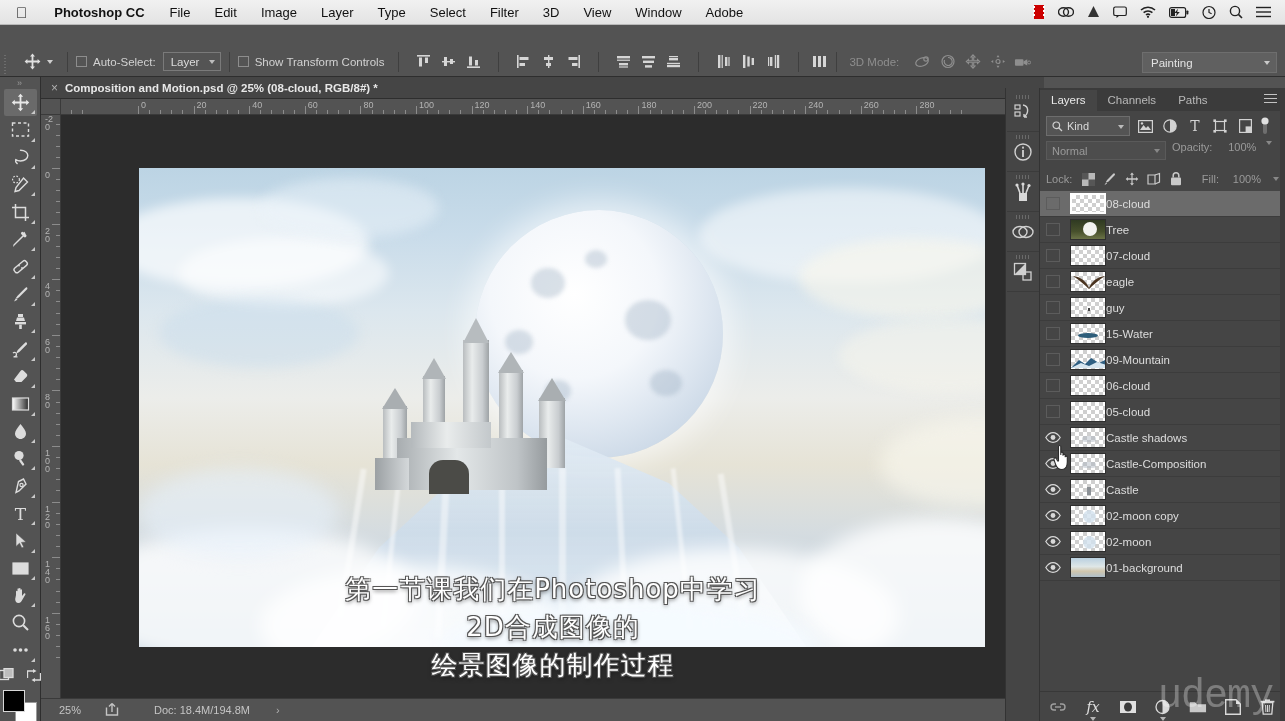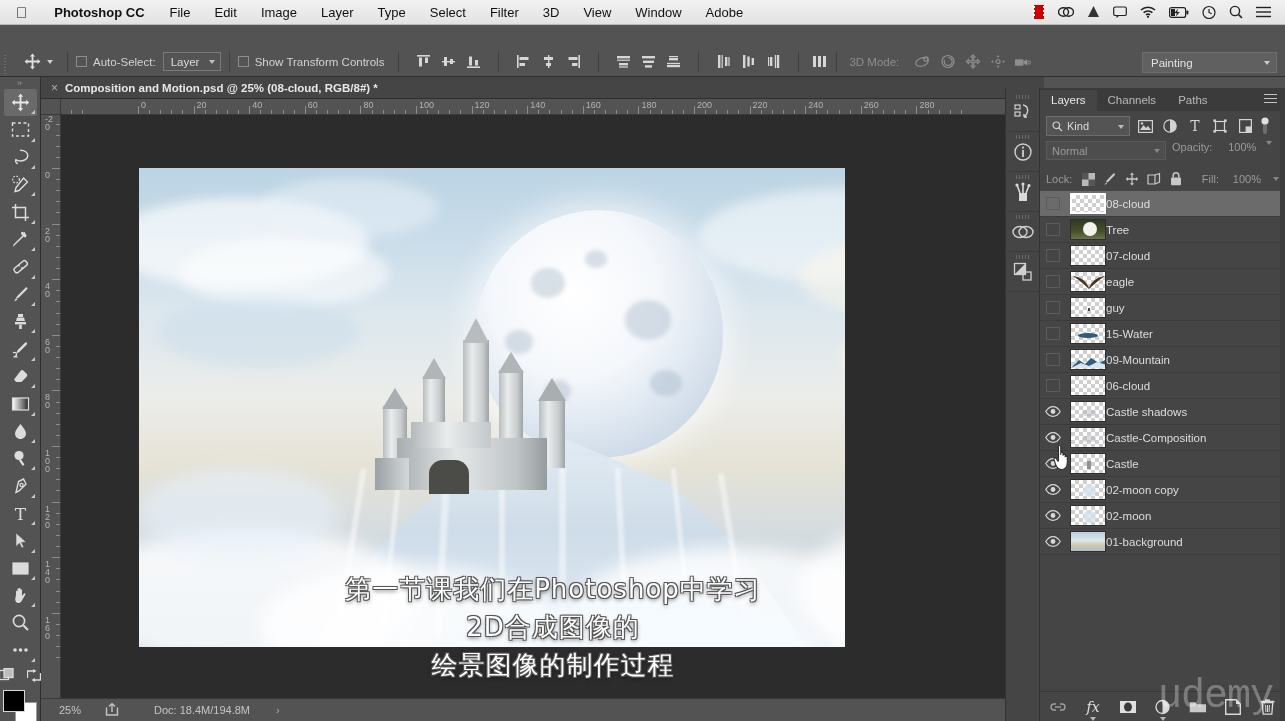--- a/index.html
+++ b/index.html
@@ -133,21 +133,21 @@
   .rh-lbl { position: absolute; top: 1px; color: #b4b4b4; font-size: 9px; }
   .rv-tick { position: absolute; right: 0; height: 1px; background: #8c8c8c; }
   .rv-lbl { position: absolute; left: 4px; color: #b4b4b4; font-size: 9px;
     width: 9px; line-height: 8px; word-wrap: break-word; }
 
   .canvas-wrap {
     position: absolute; top: 16px; left: 21px; right: 0; bottom: 0;
     background: #2c2c2c; overflow: hidden;
   }
   .artboard {
-    position: absolute; left: 77px; top: 53px; width: 706px; height: 479px;
+    position: absolute; left: 77px; top: 53px; width: 846px; height: 479px;
     overflow: hidden;
     background:
       linear-gradient(to bottom,
         #bcd4e4 0%, #c9dcea 14%, #dce7ee 30%, #ecedea 48%,
         #e6e3d6 62%, #d5dce0 76%, #c5d3de 88%, #b7cad9 100%);
   }
   
   .cl { position: absolute; border-radius: 50%; filter: blur(6px); }
   .moon {
     position: absolute; left: 336px; top: 42px; width: 248px; height: 248px;
@@ -1201,20 +1201,27 @@
         </div>
         <div class="layer-row">
           <div class="eye-cell">
             <span class="eye-empty"></span>
           </div>
           <div class="thumb"></div>
           <span class="layer-name">06-cloud</span>
         </div>
         <div class="layer-row">
           <div class="eye-cell">
+            <span class="eye-empty"></span>
+          </div>
+          <div class="thumb"></div>
+          <span class="layer-name">05-cloud</span>
+        </div>
+        <div class="layer-row">
+          <div class="eye-cell">
             <svg width="16" height="11" viewBox="0 0 16 11">
               <path d="M8 0.6 C12.2 0.6 15.2 5.5 15.2 5.5 C15.2 5.5 12.2 10.4 8 10.4 C3.8 10.4 0.8 5.5 0.8 5.5 C0.8 5.5 3.8 0.6 8 0.6 Z" fill="none" stroke="#d8d8d8" stroke-width="1.2"></path>
               <circle cx="8" cy="5.5" r="2.4" fill="#d8d8d8"></circle>
             </svg>
           </div>
           <div class="thumb">
             <div style="position:absolute;left:11px;top:8px;width:14px;height:6px;background:rgba(170,180,190,0.45);border-radius:3px;"></div>
           </div>
           <span class="layer-name">Castle shadows</span>
         </div>

